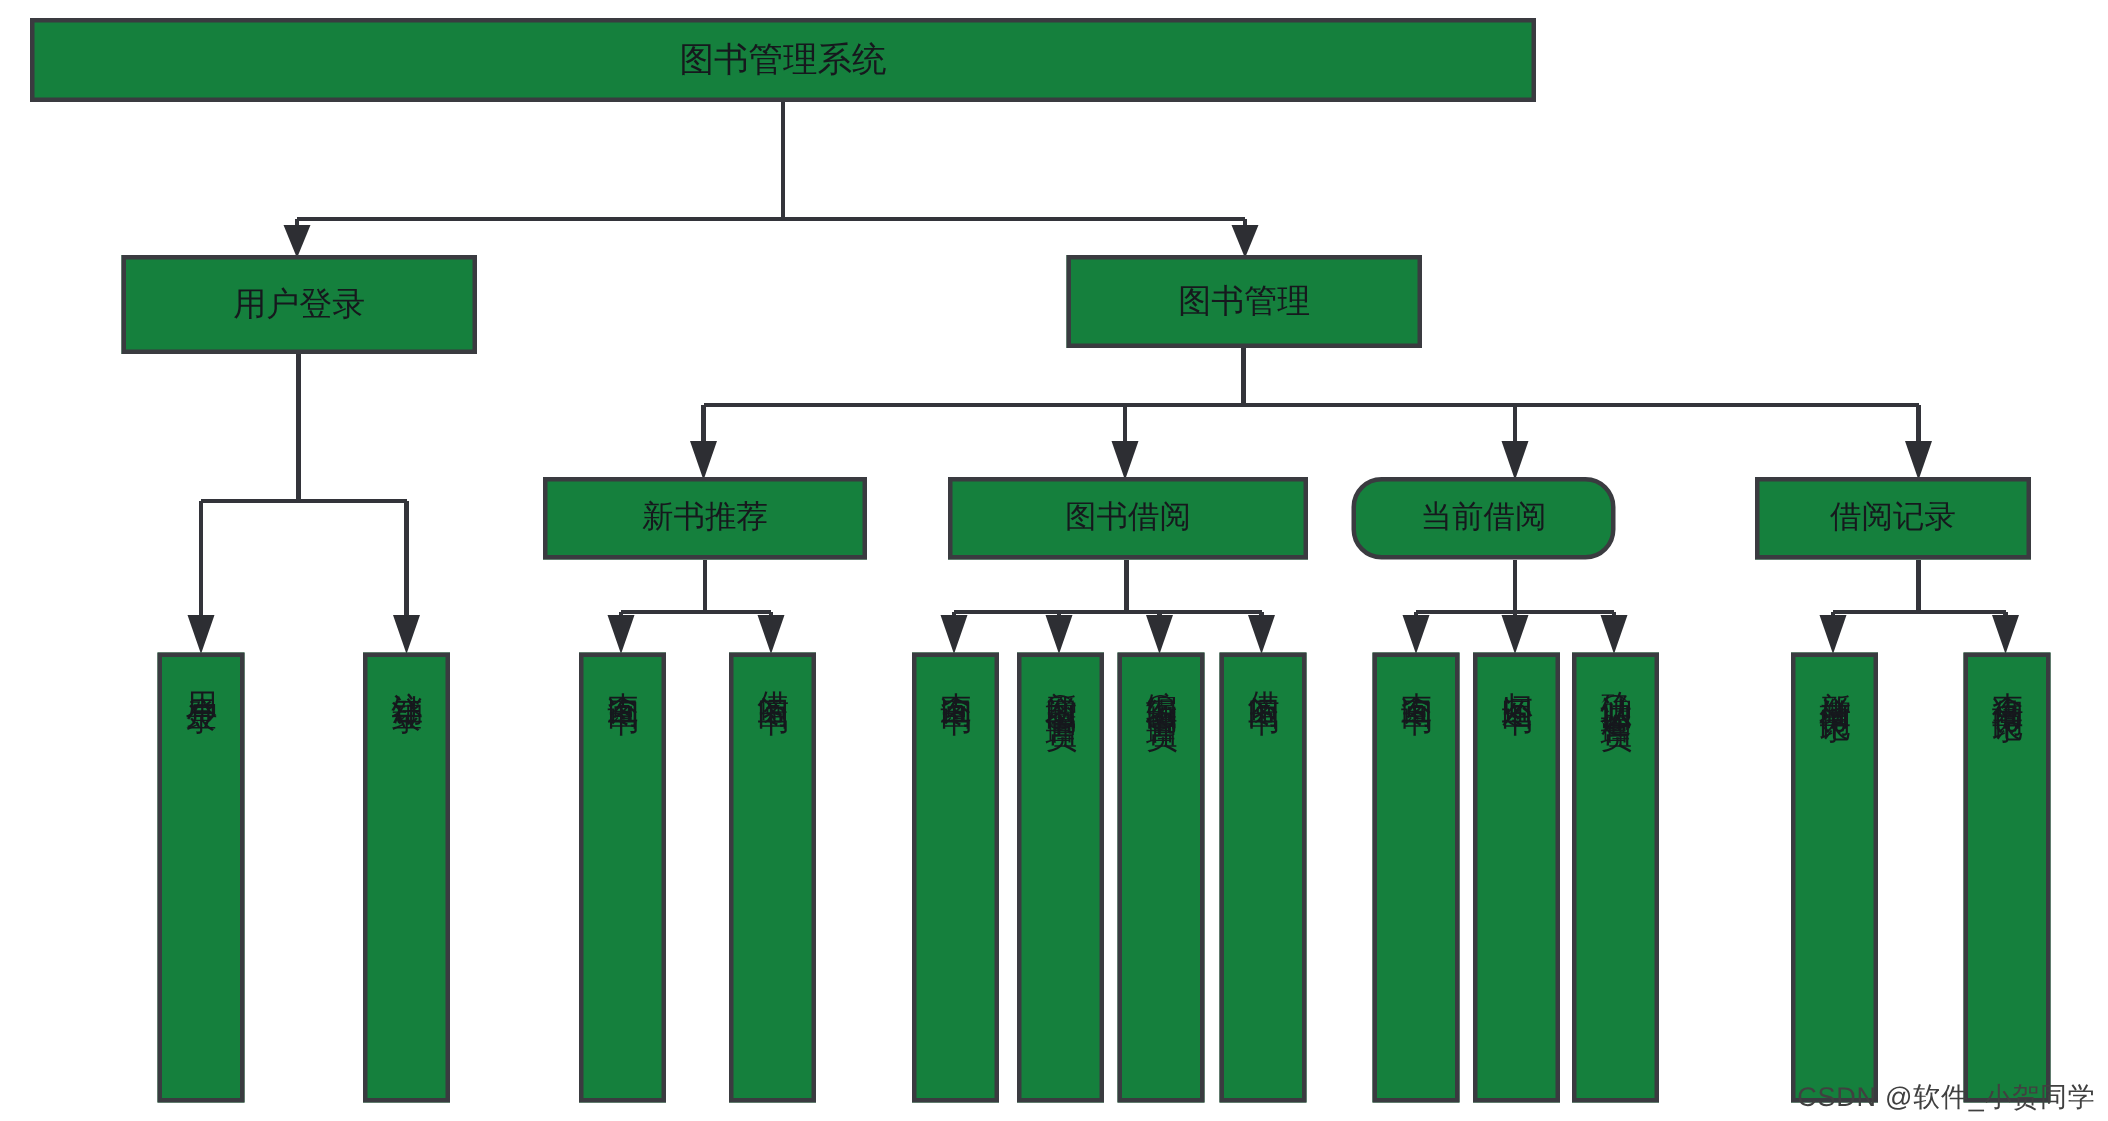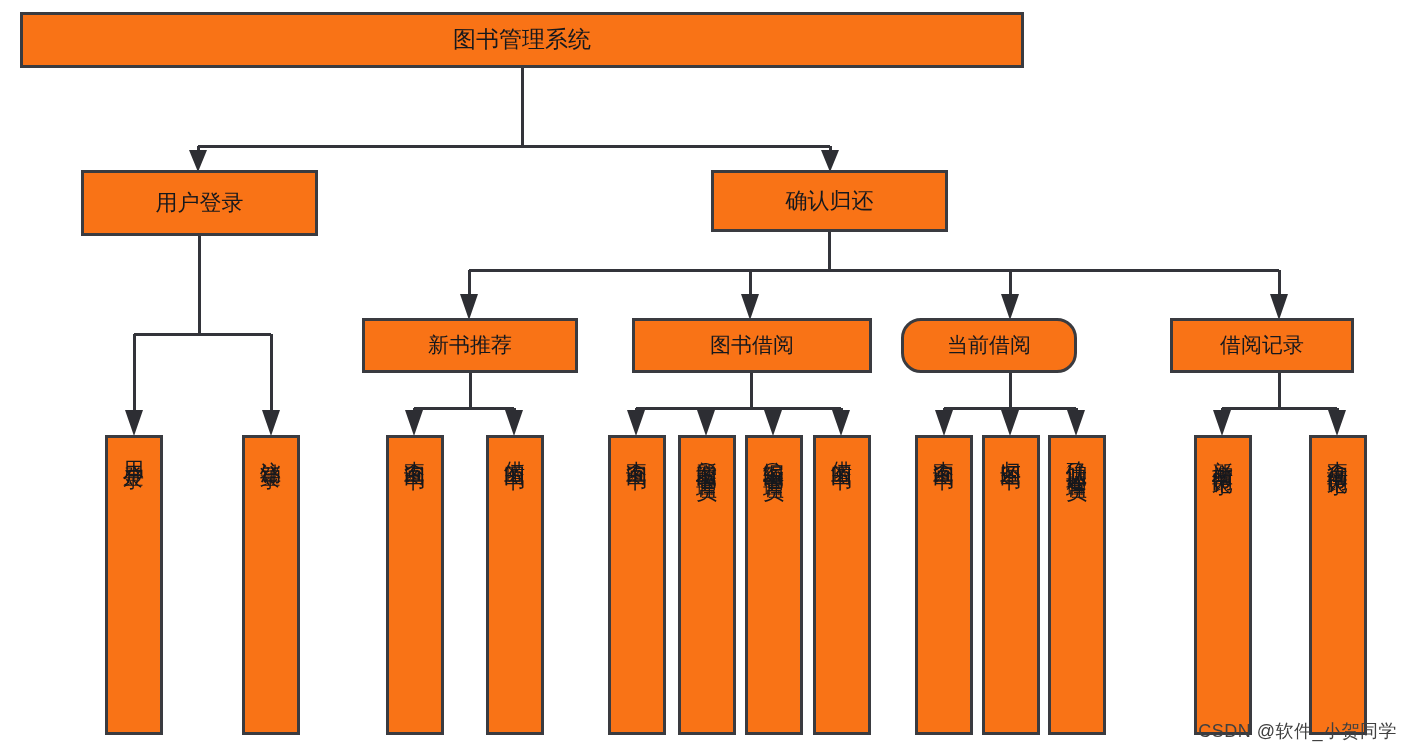--- a/index.html
+++ b/index.html
@@ -35,21 +35,21 @@
   }
   #wires polygon.arrowhead {
     fill: #2d2e33;
     stroke: none;
   }
 
   
   .node {
     position: absolute;
     box-sizing: border-box;
-    background: #f97316;
+    background: #15803d;
     border: 3px solid #3a3b40;
     display: flex;
     align-items: center;
     justify-content: center;
     color: #16181d;
     line-height: 1.18;
     text-align: center;
   }
   .node.root {
     font-size: 23px;
@@ -155,21 +155,21 @@
   </svg>
 
   <div class="node root" style="left:20px; top:12px; width:1004px; height:56px;">
     <span>图书管理系统</span>
   </div>
 
   <div class="node level2" style="left:81px; top:170px; width:237px; height:66px;">
     <span>用户登录</span>
   </div>
   <div class="node level2" style="left:711px; top:170px; width:237px; height:62px;">
-    <span>确认归还</span>
+    <span>图书管理</span>
   </div>
 
   <div class="node level3" style="left:362px; top:318px; width:216px; height:55px;">
     <span>新书推荐</span>
   </div>
   <div class="node level3" style="left:632px; top:318px; width:240px; height:55px;">
     <span>图书借阅</span>
   </div>
   <div class="node level3" style="left:901px; top:318px; width:176px; height:55px;border-radius:20px;">
     <span>当前借阅</span>

